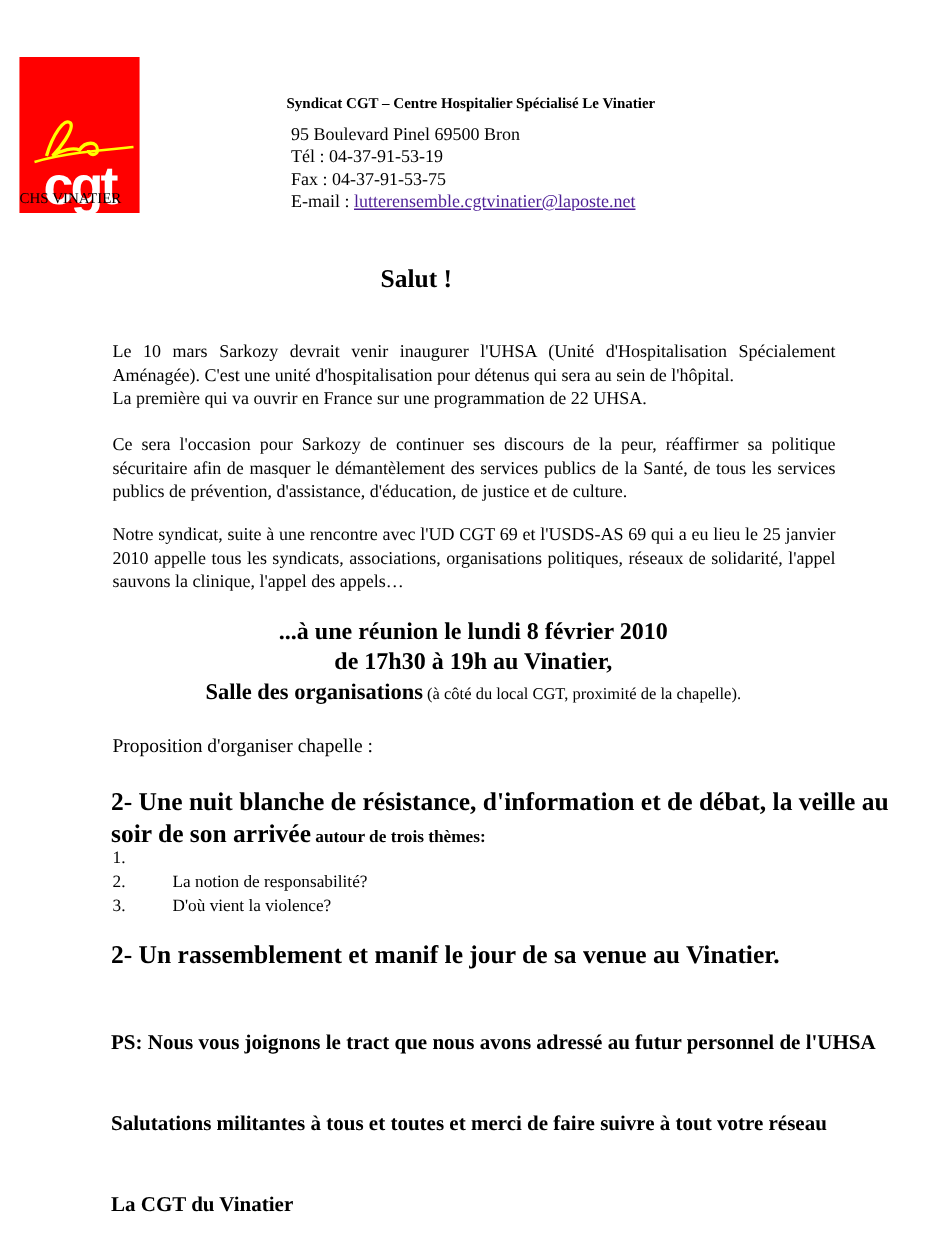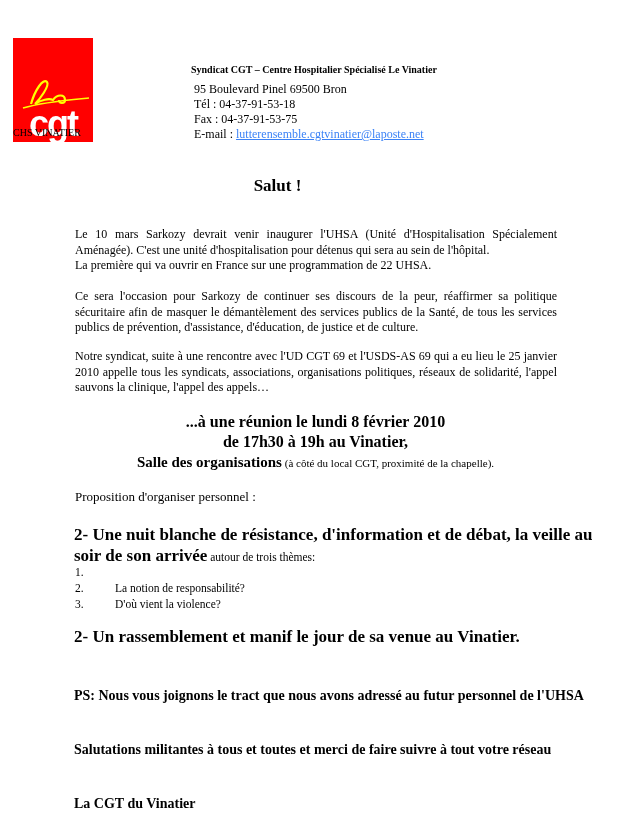--- a/index.html
+++ b/index.html
@@ -4,31 +4,31 @@
 <style>
   html, body { margin: 0; padding: 0; background: #ffffff; }
   body { width: 631px; height: 827px; position: relative; overflow: hidden;
          font-family: "Liberation Serif", "DejaVu Serif", serif; color: #000; }
   .abs { position: absolute; }
   .logo { left: 13px; top: 22px; width: 80px; width: 80px; height: 104px; background: #ff0000; overflow: hidden; margin-top: 16px; }
   .logo svg { display: block; }
   .chs { left: 13px; top: 127px; font-size: 10px; }
   .org-title { left: 191px; top: 64px; font-size: 10px; font-weight: bold; white-space: nowrap; }
   .contact { left: 194px; font-size: 12px; white-space: nowrap; line-height: 14px; }
-  .contact a { color: #3b82f6; text-decoration: underline; }
+  .contact a { color: #4c1d95; text-decoration: underline; }
   .salut { left: 0; width: 555px; top: 176px; text-align: center; font-size: 17px; font-weight: bold; }
   .para { left: 75px; width: 482px; font-size: 12px; line-height: 15.5px; text-align: justify; }
   .center-block { left: 0; width: 631px; text-align: center; font-weight: bold; }
   .mtg1 { top: 412px; font-size: 16px; line-height: 19px; }
   .mtg2 { top: 432px; font-size: 16px; line-height: 19px; }
   .mtg3 { top: 453px; font-size: 15px; line-height: 19px; }
   .mtg3 .small { font-weight: normal; font-size: 11px; }
   .prop { left: 75px; top: 489px; font-size: 13px; }
   .h1 { left: 74px; top: 524px; font-size: 17px; font-weight: bold; line-height: 21px; width: 520px; }
-  .h1 .small { font-weight: normal; font-size: 11.5px; }
+  .h1 .small { font-weight: bold; font-size: 11.5px; }
   .list { left: 75px; top: 564px; font-size: 11.5px; line-height: 16px; }
   .list .row { display: flex; }
   .list .num { width: 40px; }
   .h2 { left: 74px; top: 627px; font-size: 17px; font-weight: bold; white-space: nowrap; }
   .bold-para { left: 74px; width: 520px; font-size: 14px; font-weight: bold; line-height: 19px; }
 </style>
 </head>
 <body>
 
 <div class="abs logo">
@@ -36,40 +36,40 @@
     <rect width="80" height="104" fill="#ff0000"></rect>
     <path d="M18 66 C22 52, 30 40, 34 44 C37 48, 26 62, 22 66 C28 62, 36 60, 40 62 C44 56, 52 56, 52 62 C52 66, 46 66, 46 62" fill="none" stroke="#ffff00" stroke-width="2.2"></path>
     <path d="M10 70 C30 64, 55 62, 76 60" fill="none" stroke="#ffff00" stroke-width="1.6"></path>
     <text x="40" y="98" text-anchor="middle" font-family="Liberation Sans, sans-serif" font-weight="bold" font-size="36" fill="#ffffff" letter-spacing="-2">cgt</text>
   </svg>
 </div>
 <div class="abs chs">CHS VINATIER</div>
 
 <div class="abs org-title">Syndicat CGT – Centre Hospitalier Spécialisé Le Vinatier</div>
 <div class="abs contact" style="top:82px">95 Boulevard Pinel 69500 Bron</div>
-<div class="abs contact" style="top:97px">Tél : 04-37-91-53-18</div>
+<div class="abs contact" style="top:97px">Tél : 04-37-91-53-19</div>
 <div class="abs contact" style="top:112px">Fax : 04-37-91-53-75</div>
 <div class="abs contact" style="top:127px">
   <span>E-mail : </span><a>lutterensemble.cgtvinatier@laposte.net</a>
 </div>
 
 <div class="abs salut">Salut !</div>
 
 <div class="abs para" style="top:227px">Le 10 mars Sarkozy devrait venir inaugurer l'UHSA (Unité d'Hospitalisation Spécialement Aménagée). C'est une unité d'hospitalisation pour détenus qui sera au sein de l'hôpital.</div>
 <div class="abs para" style="top:258px">La première qui va ouvrir en France sur une programmation de 22 UHSA.</div>
 <div class="abs para" style="top:289px">Ce sera l'occasion pour Sarkozy de continuer ses discours de la peur, réaffirmer sa politique sécuritaire afin de masquer le démantèlement des services publics de la Santé, de tous les services publics de prévention, d'assistance, d'éducation, de justice et de culture.</div>
 <div class="abs para" style="top:349px">Notre syndicat, suite à une rencontre avec l'UD CGT 69 et l'USDS-AS 69 qui a eu lieu le 25 janvier 2010 appelle tous les syndicats, associations, organisations politiques, réseaux de solidarité, l'appel sauvons la clinique, l'appel des appels…</div>
 
 <div class="abs center-block mtg1">...à une réunion le lundi 8 février 2010</div>
 <div class="abs center-block mtg2">de 17h30 à 19h au Vinatier,</div>
 <div class="abs center-block mtg3">
   <span>Salle des organisations</span><span class="small"> (à côté du local CGT, proximité de la chapelle).</span>
 </div>
 
-<div class="abs prop">Proposition d'organiser personnel :</div>
+<div class="abs prop">Proposition d'organiser chapelle :</div>
 
 <div class="abs h1">
   <span>2- Une nuit blanche de résistance,  d'information et de débat, la veille au soir de son arrivée</span><span class="small">  autour de trois thèmes:</span>
 </div>
 
 <div class="abs list">
   <div class="row">
       <span class="num">1.</span>
     </div>
   <div class="row">

